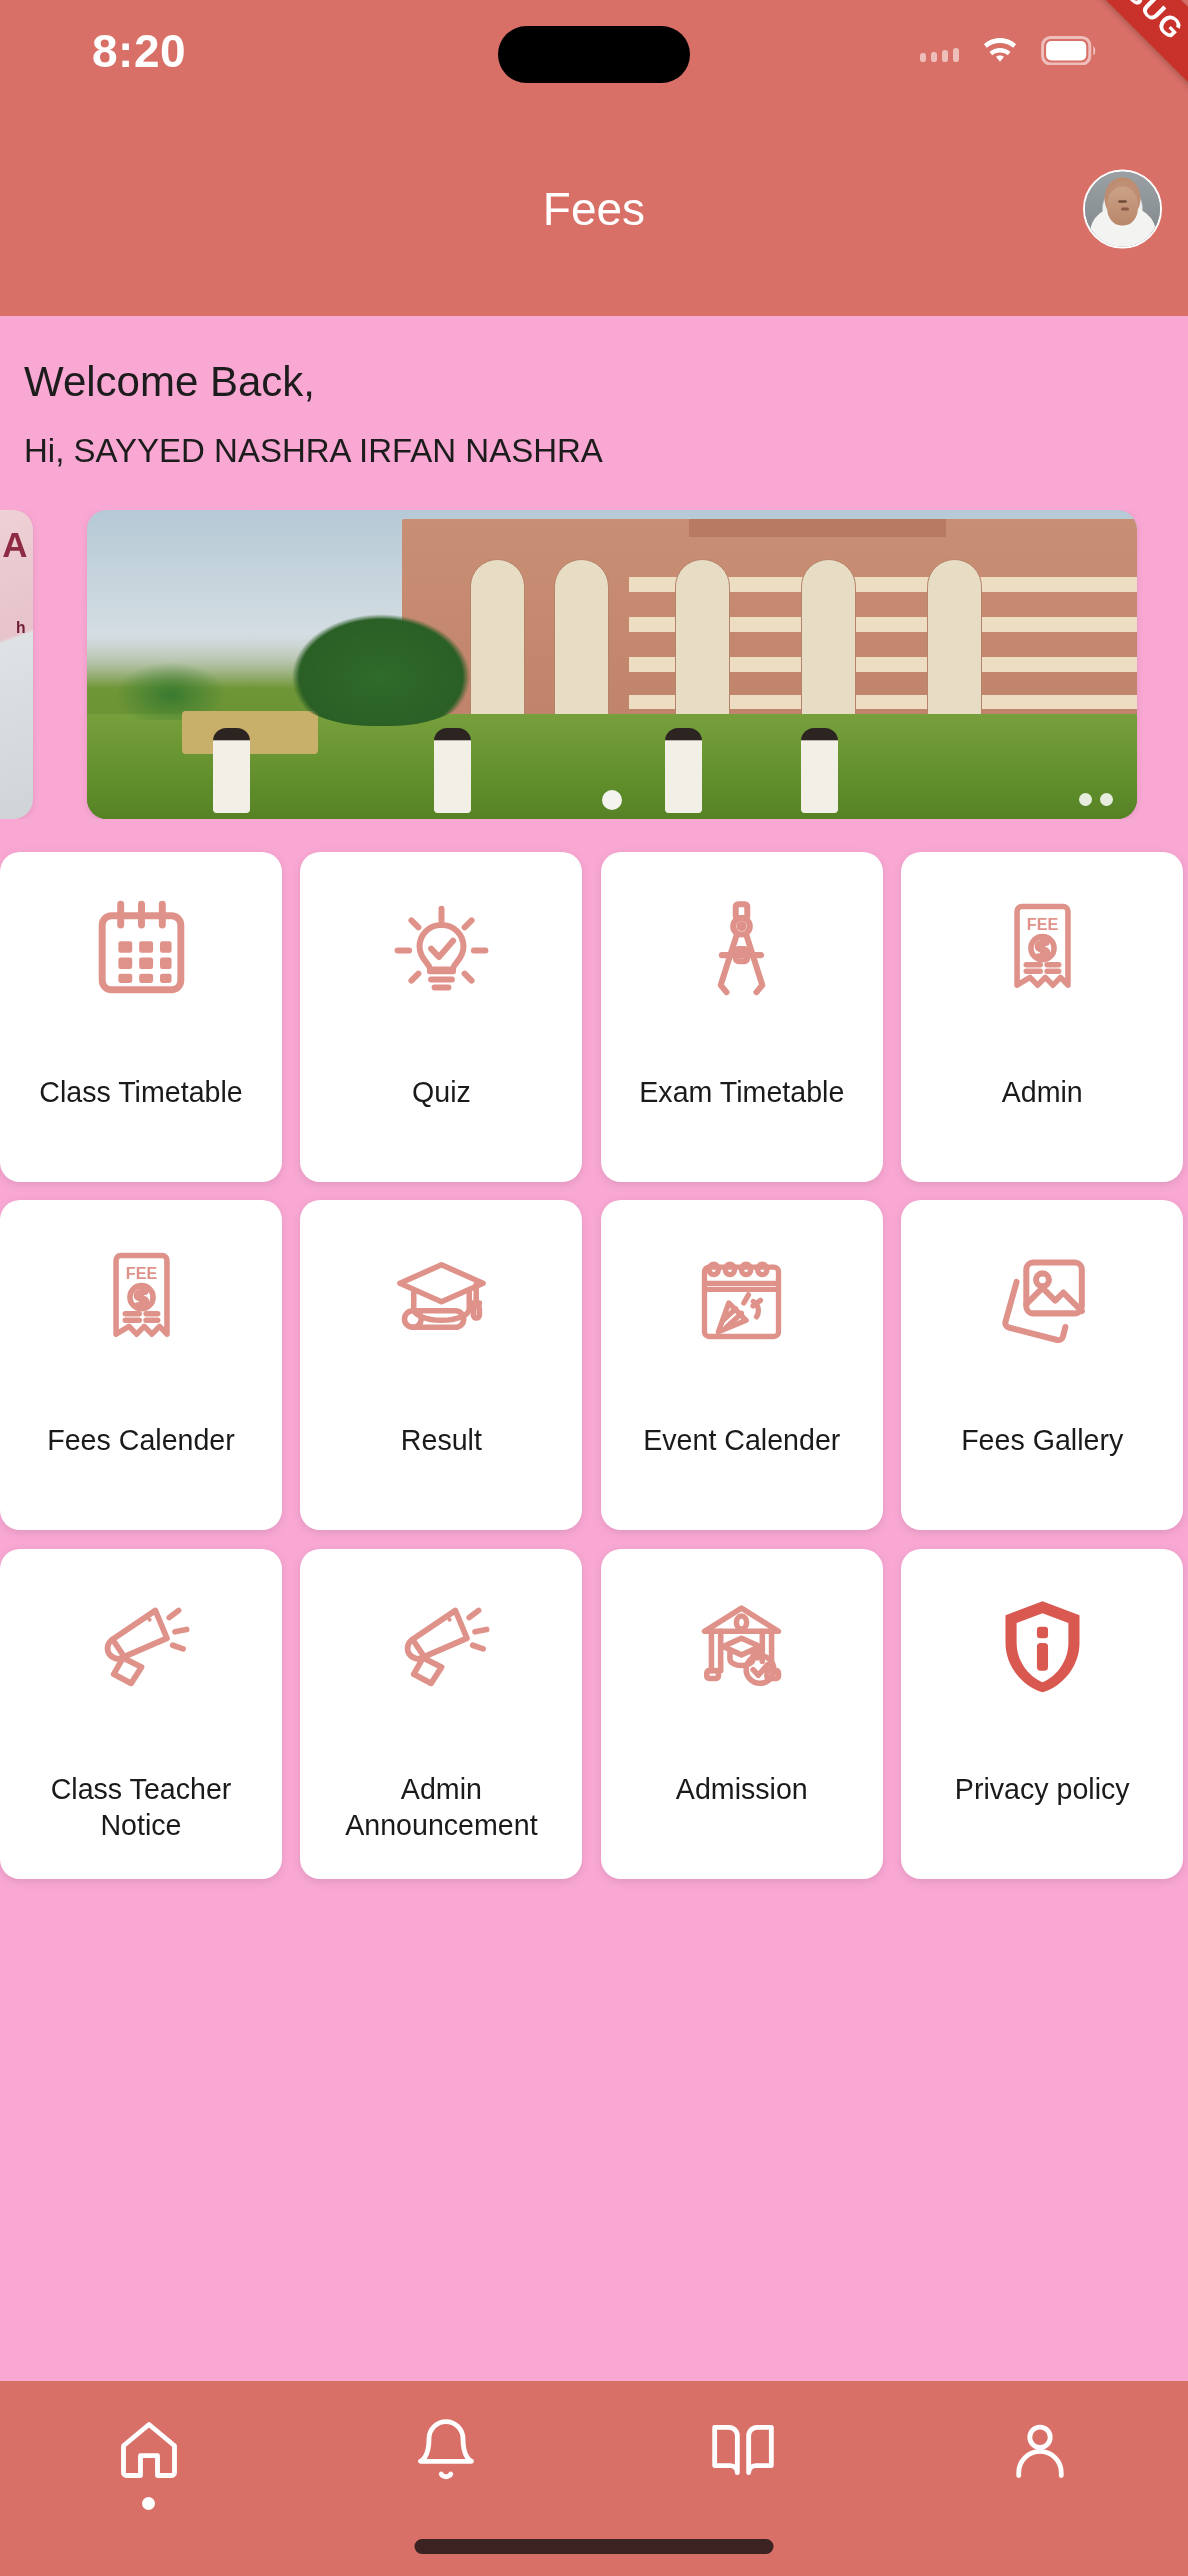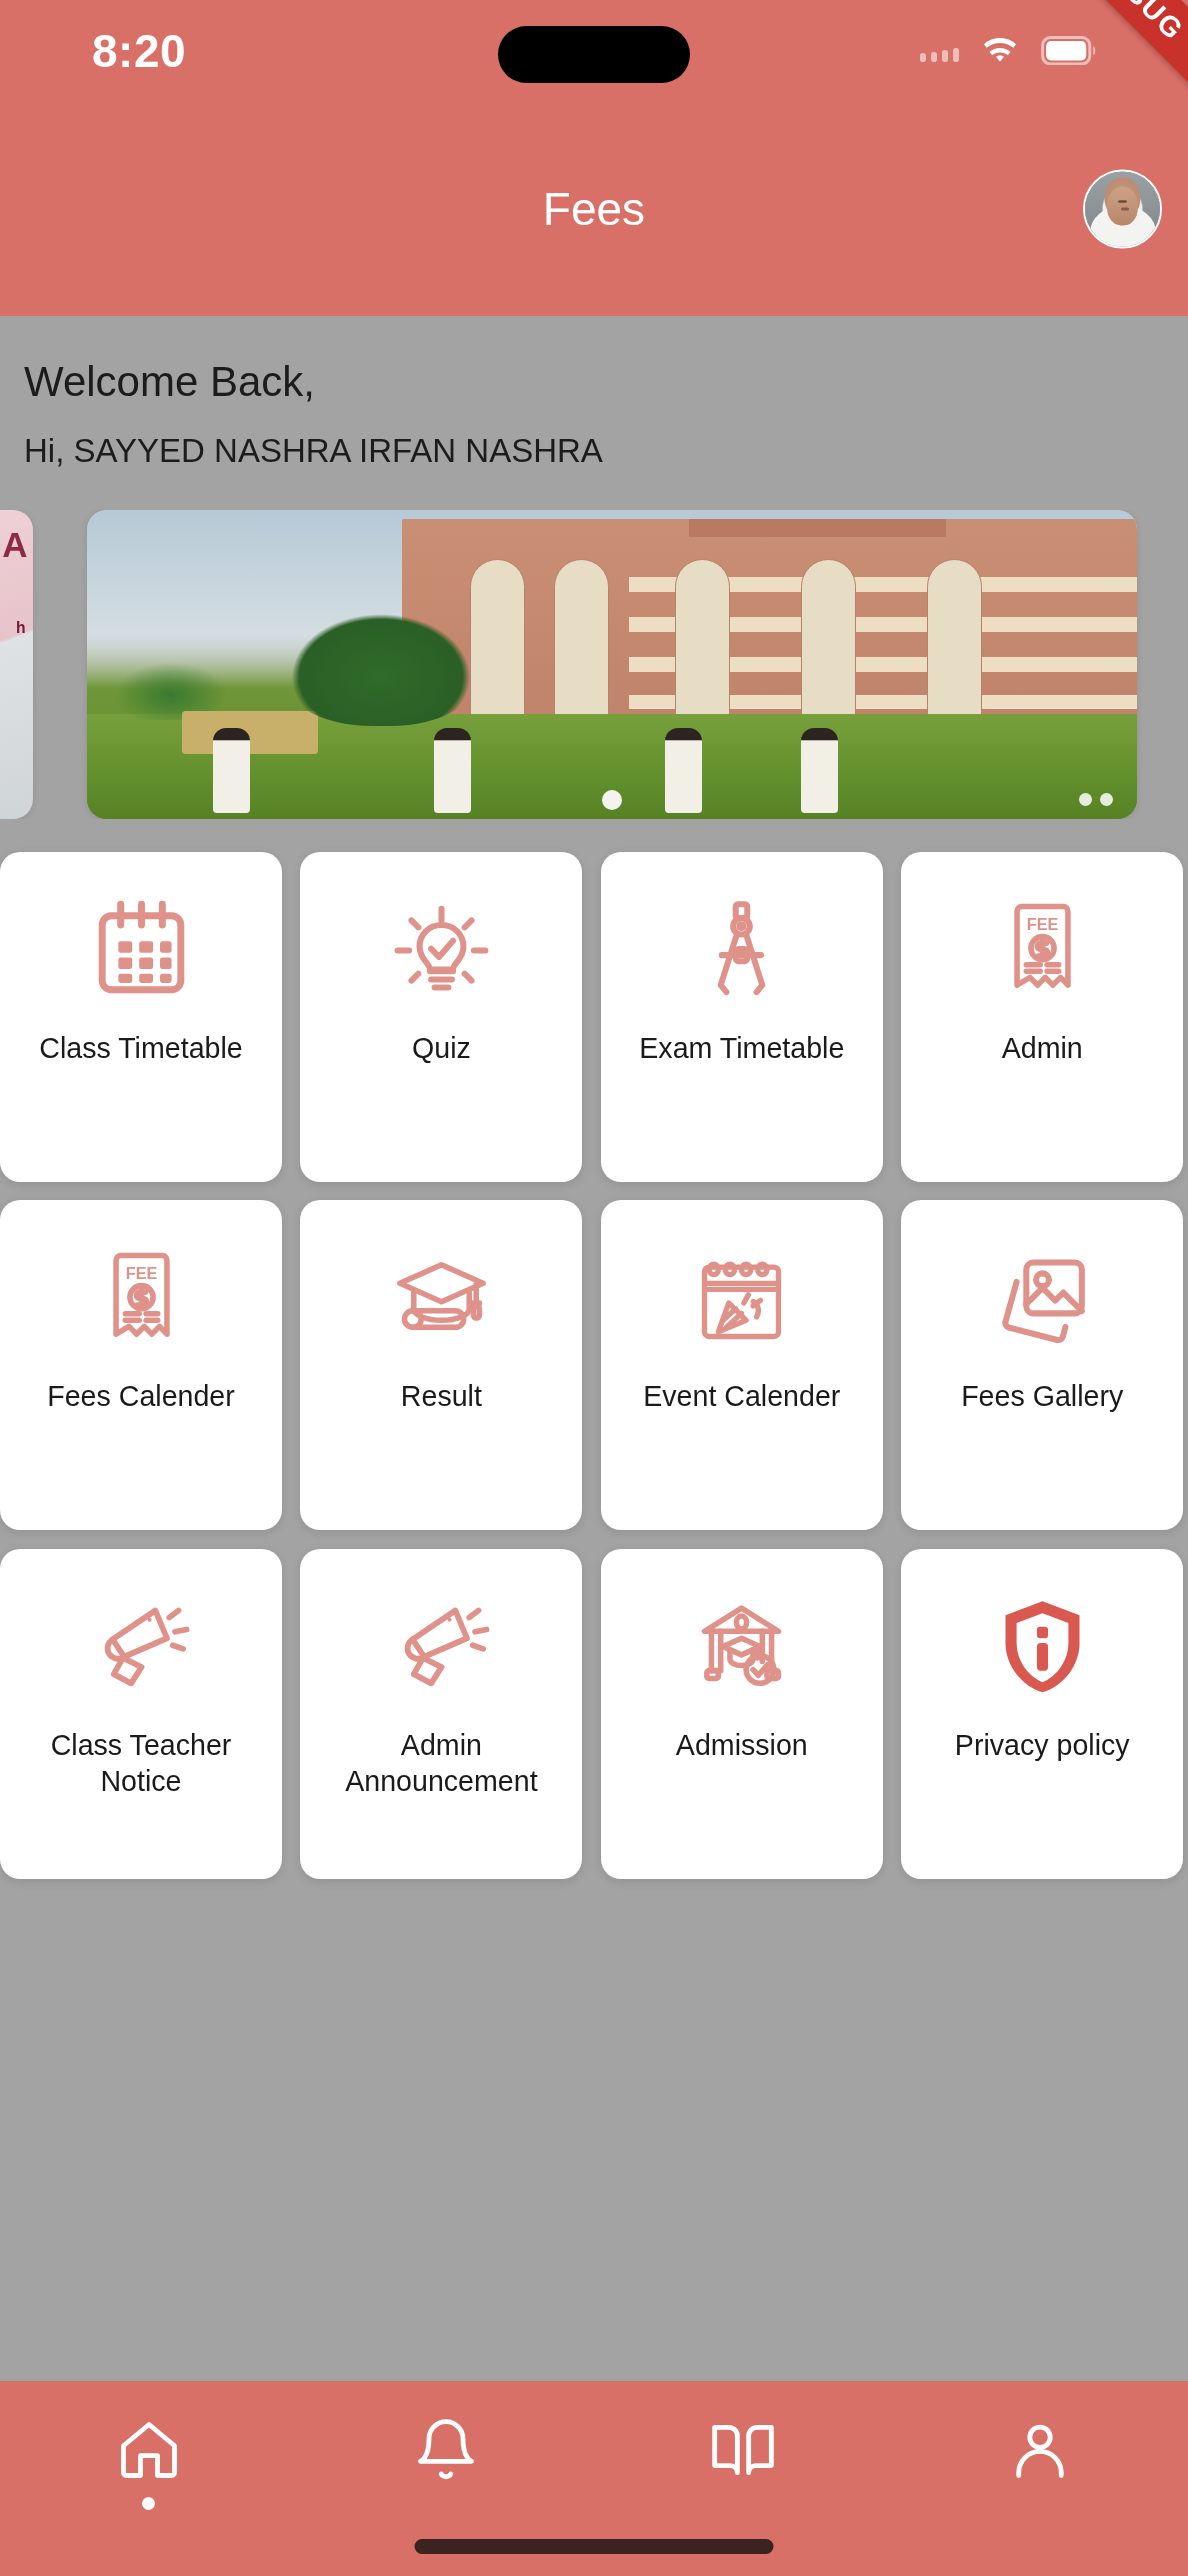--- a/index.html
+++ b/index.html
@@ -121,21 +121,21 @@
   .avatar .brow { position:absolute; width:8.3px; height:2.8px; background:#6c4a36; border-radius:1.8px; top:36%; }
   .avatar .brow.l { left:35%; }
   .avatar .brow.r { right:35%; }
   .avatar .mouth { position:absolute; left:45%; top:55%; width:8.3px; height:2.8px; background:#8a5a48; border-radius:1.8px; }
 
   
   .content {
     flex:1 1 auto;
     position:relative;
     overflow:hidden;
-    background:#a3a3a3;
+    background:#f9a8d4;
   }
   .welcome {
     padding:41px 24px 0 24px;
   }
   .welcome h1 {
     font-size:42px;
     font-weight:400;
     color:#1c1c1c;
     line-height:1.2;
   }
@@ -264,21 +264,21 @@
     flex-direction:column;
     align-items:center;
     padding-top:39px;
   }
   .tile .ico {
     height:120px;
     display:flex; align-items:center; justify-content:center;
   }
   .tile .ico svg { display:block; }
   .tile .lbl {
-    margin-top:20px;
+    margin-top:64px;
     font-size:28.6px;
     color:#1a1a1a;
     text-align:center;
     line-height:1.25;
     padding:0 11px;
   }
 
   
   .bottomnav {
     flex:0 0 195px;

